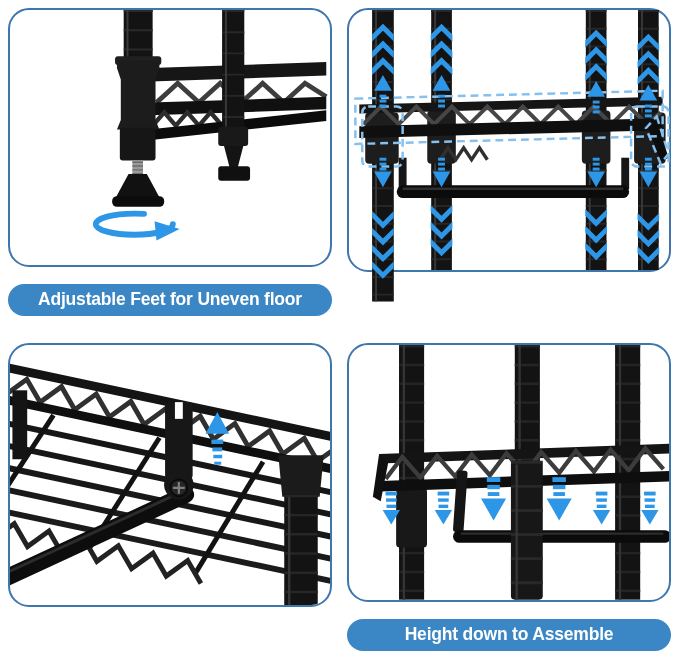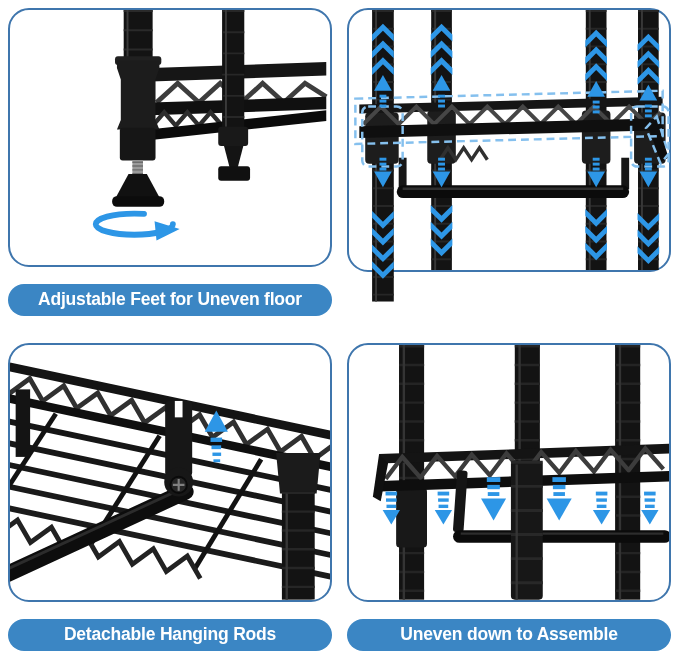--- a/index.html
+++ b/index.html
@@ -257,21 +257,20 @@
 
         <g class="arrow">
           <polygon points="198,90 222,90 210,68"></polygon>
           <rect x="204" y="96" width="12" height="4.5"></rect>
           <rect x="205" y="104" width="10" height="4"></rect>
           <rect x="206" y="111.5" width="9" height="3.5"></rect>
           <rect x="207" y="118.5" width="7" height="3"></rect>
         </g>
       </svg>
     </div>
-    <div class="caption">Detachable Hanging Rods</div>
   </section>
 
   <section class="cell">
     <div class="panel">
       <svg viewBox="0 0 324 264">
         <defs>
           <g id="sd2">
             <rect x="-6" y="0" width="12" height="4"></rect>
               <rect x="-5.5" y="7" width="11" height="3.5"></rect>
               <rect x="-5" y="13.5" width="10" height="3.5"></rect>
@@ -327,16 +326,16 @@
         <g class="arrow">
           <use href="#sd2" x="40" y="152"></use>
           <use href="#sd2" x="94" y="152"></use>
           <use href="#ld2" x="146" y="137"></use>
           <use href="#ld2" x="214" y="137"></use>
           <use href="#sd2" x="258" y="152"></use>
           <use href="#sd2" x="308" y="152"></use>
         </g>
       </svg>
     </div>
-    <div class="caption">Uneven down to Assemble</div>
+    <div class="caption">Height down to Assemble</div>
   </section>
 
 </div>
 
 </body></html>

